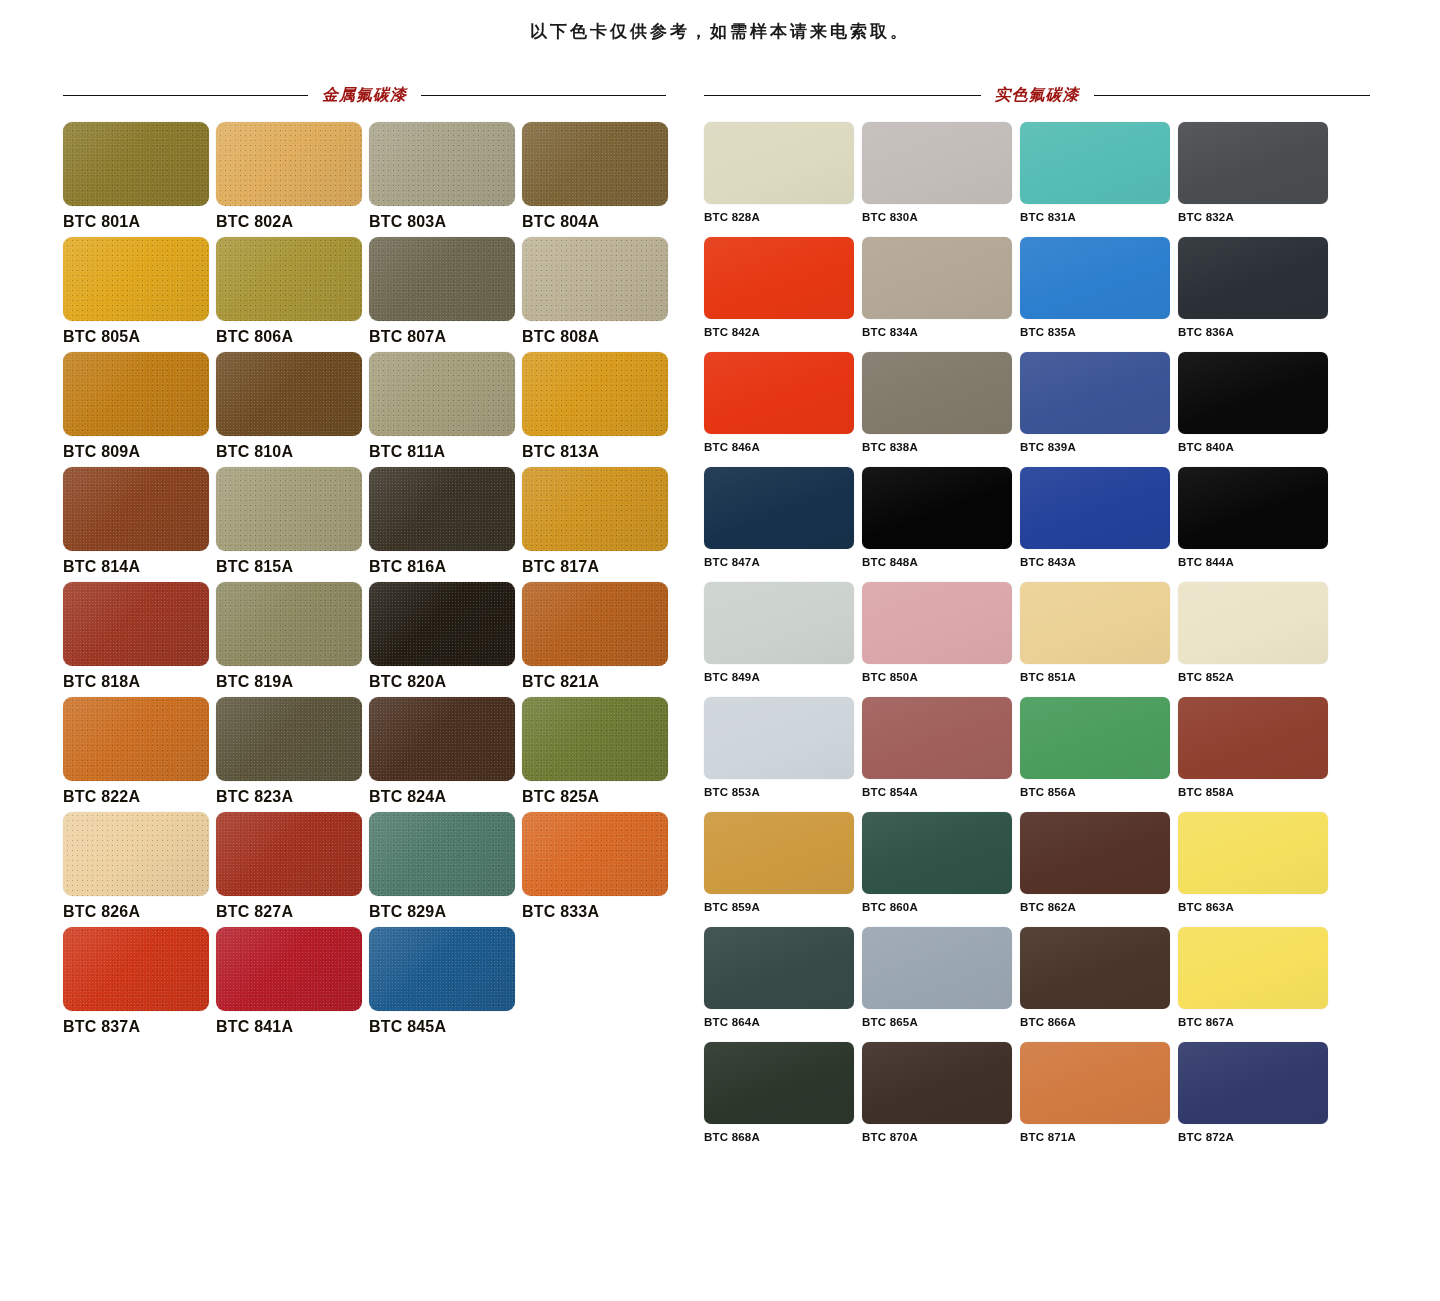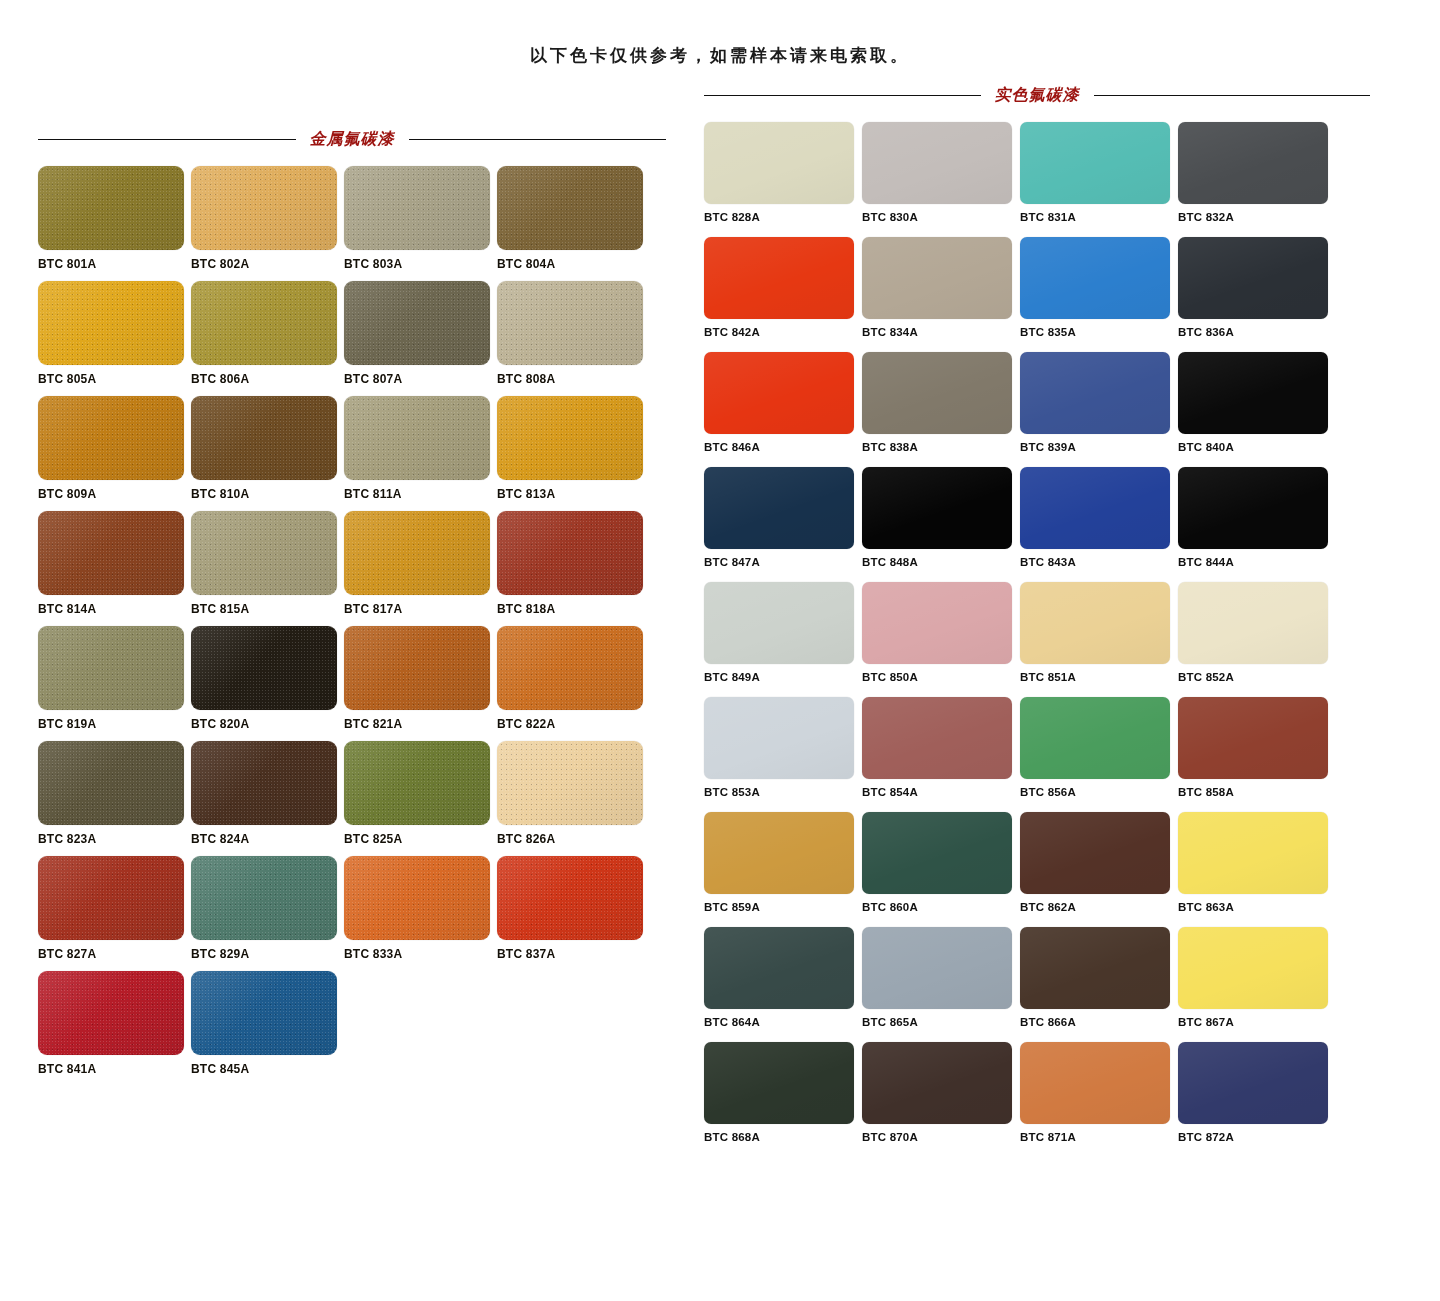--- a/index.html
+++ b/index.html
@@ -12,21 +12,21 @@
     height: 1301px;
     font-family: "Liberation Sans", "DejaVu Sans", sans-serif;
     position: relative;
     overflow: hidden;
   }
 
   
   .page-header {
     width: 100%;
     text-align: center;
-    padding-top: 44px;
+    padding-top: 20px;
     box-sizing: border-box;
   }
   .page-header .notice {
     display: inline-block;
     font-family: "DejaVu Sans", "Liberation Sans", sans-serif;
     font-size: 17px;
     font-weight: bold;
     color: #1b1b1b;
     letter-spacing: 3px;
     white-space: nowrap;
@@ -38,21 +38,21 @@
     top: 82px;
     left: 0;
     width: 1440px;
     display: flex;
     gap: 0;
   }
   .column {
     position: relative;
     box-sizing: border-box;
   }
-  .column.left  { width: 690px; padding-left: 38px; padding-right: 24px; margin-top: 44px; }
+  .column.left  { width: 690px; padding-left: 63px; padding-right: 24px; }
   .column.right { width: 750px; padding-left: 14px; padding-right: 70px; }
 
   
   .section-title {
     display: flex;
     align-items: center;
     width: 100%;
     height: 26px;
     margin-bottom: 14px;
   }
@@ -133,21 +133,21 @@
   .swatch-label {
     margin-top: 7px;
     font-family: "Liberation Sans", "DejaVu Sans", sans-serif;
     font-size: 11.5px;
     font-weight: bold;
     color: #111111;
     letter-spacing: 0.2px;
     white-space: nowrap;
   }
   .column.left .swatch-label {
-    font-size: 12px;
+    font-size: 16px;
     color: #141008;
   }
 </style>
 </head>
 <body>
 
 <div class="page-header">
   <span class="notice">以下色卡仅供参考，如需样本请来电索取。</span>
 </div>
 
@@ -210,20 +210,24 @@
         </div>
         <div class="swatch-cell">
           <div class="swatch-chip metallic" style="background: rgb(138, 67, 32);"></div>
           <div class="swatch-label">BTC 814A</div>
         </div>
         <div class="swatch-cell">
           <div class="swatch-chip metallic" style="background: rgb(164, 157, 121);"></div>
           <div class="swatch-label">BTC 815A</div>
         </div>
         <div class="swatch-cell">
+          <div class="swatch-chip metallic" style="background: rgb(58, 51, 38);"></div>
+          <div class="swatch-label">BTC 816A</div>
+        </div>
+        <div class="swatch-cell">
           <div class="swatch-chip metallic" style="background: rgb(207, 148, 32);"></div>
           <div class="swatch-label">BTC 817A</div>
         </div>
         <div class="swatch-cell">
           <div class="swatch-chip metallic" style="background: rgb(157, 55, 36);"></div>
           <div class="swatch-label">BTC 818A</div>
         </div>
         <div class="swatch-cell">
           <div class="swatch-chip metallic" style="background: rgb(141, 138, 98);"></div>
           <div class="swatch-label">BTC 819A</div>

